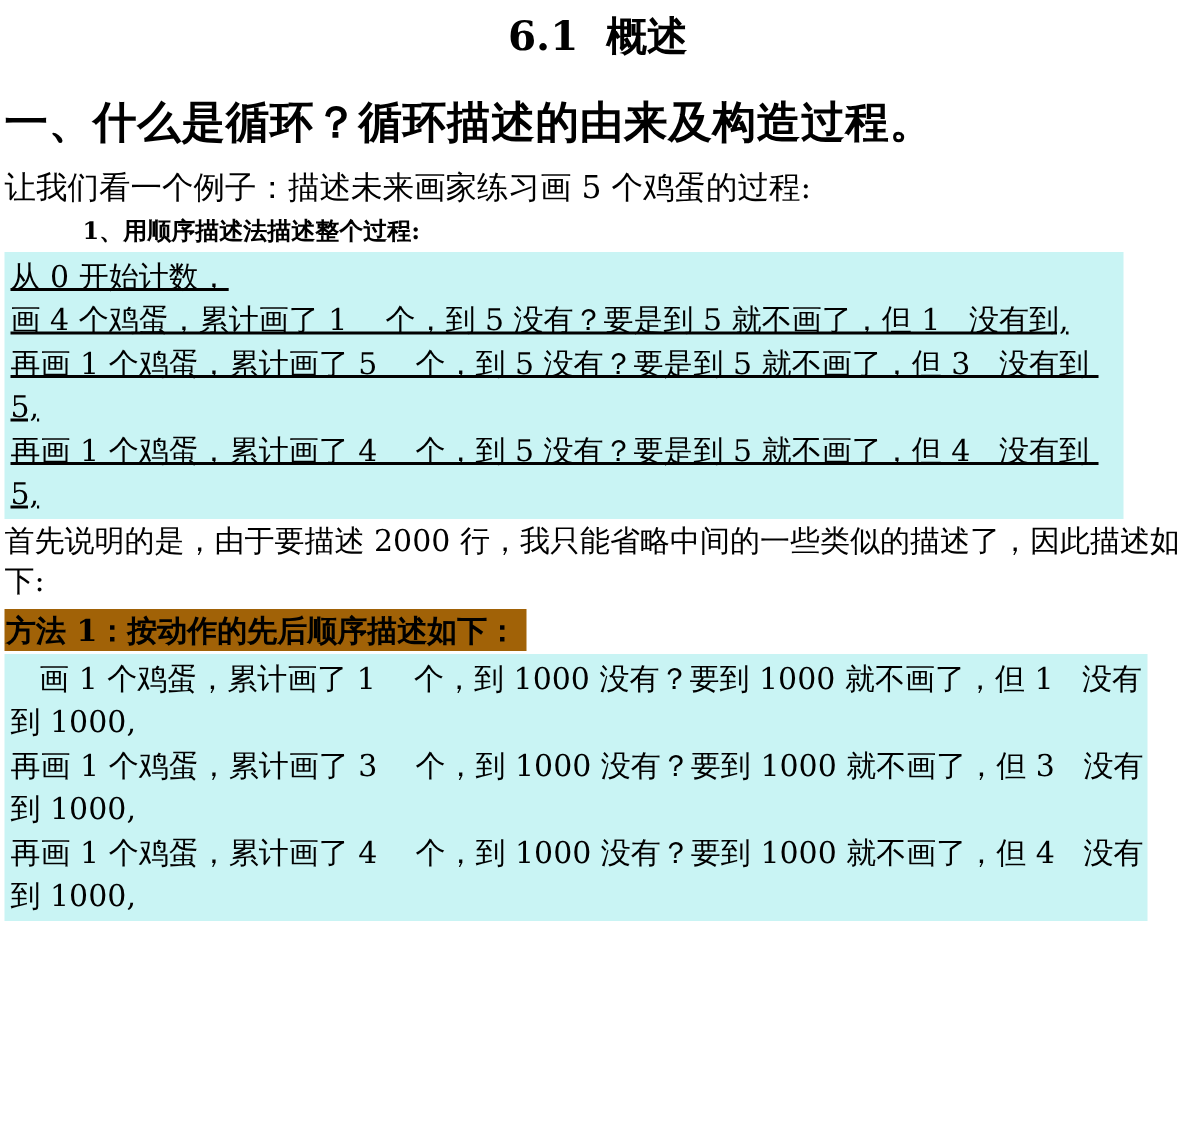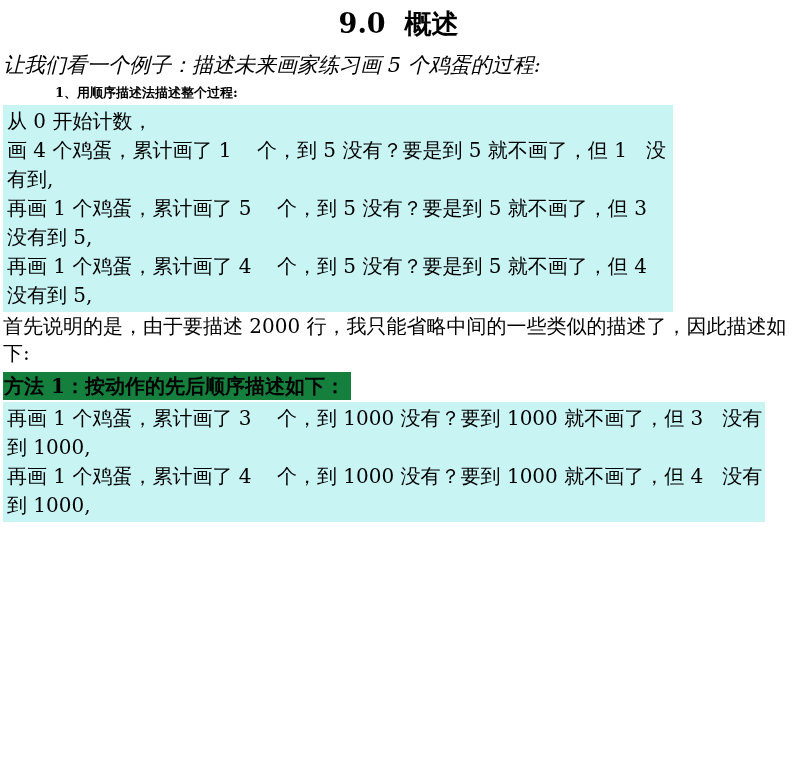--- a/index.html
+++ b/index.html
@@ -30,39 +30,39 @@
     margin: 20px 0 0 0;
     font-size: 29px;
     font-weight: bold;
     letter-spacing: 0.5px;
     white-space: pre-wrap;
   }
   .intro-line {
     margin: 9px 0 0 0;
     font-size: 21px;
     white-space: pre-wrap;
-    font-style: italic;
   }
   .sub-heading {
     margin: 5px 0 0 0;
     padding-left: 52px;
-    font-size: 13px;
+    font-size: 16px;
     font-weight: bold;
     white-space: pre-wrap;
   }
   .hl-block {
     background: #c9f4f4;
     font-size: 20px;
     line-height: 29px;
     padding: 2px 0 2px 4px;
     box-sizing: border-box;
   }
   .block-1 {
     margin-top: 3px;
-    width: 670px;
+    width: 746px;
+    text-decoration: underline;
   }
   .block-2 {
     margin-top: 2px;
     width: 762px;
   }
   .hl-line {
     white-space: pre-wrap;
   }
   .body-para {
     margin: 1px 0 0 0;
@@ -70,51 +70,53 @@
     line-height: 27px;
     white-space: pre-wrap;
   }
   .method-row {
     margin: 5px 0 0 0;
     font-size: 20px;
     line-height: 26px;
   }
   .method-label {
     display: inline-block;
-    background: #15803d;
+    background: #a16207;
     font-weight: bold;
     padding: 1px 6px 1px 1px;
     white-space: pre-wrap;
   }
 </style>
 </head>
 <body>
 
 <div class="page">
 
-  <h1 class="doc-title">9.0  概述</h1>
+  <h1 class="doc-title">6.1  概述</h1>
 
+  <h2 class="section-heading">一、什么是循环？循环描述的由来及构造过程。</h2>
 
   <p class="intro-line">让我们看一个例子：描述未来画家练习画 5 个鸡蛋的过程:</p>
 
   <p class="sub-heading">1、用顺序描述法描述整个过程:</p>
 
   <div class="hl-block block-1">
     <div class="hl-line">从 0 开始计数，</div>
     <div class="hl-line">画 4 个鸡蛋，累计画了 1    个，到 5 没有？要是到 5 就不画了，但 1   没有到,</div>
     <div class="hl-line">再画 1 个鸡蛋，累计画了 5    个，到 5 没有？要是到 5 就不画了，但 3   没有到 5,</div>
     <div class="hl-line">再画 1 个鸡蛋，累计画了 4    个，到 5 没有？要是到 5 就不画了，但 4   没有到 5,</div>
   </div>
 
 
   <p class="body-para">首先说明的是，由于要描述 2000 行，我只能省略中间的一些类似的描述了，因此描述如下:</p>
 
   <div class="method-row">
     <span class="method-label">方法 1：按动作的先后顺序描述如下：</span>
   </div>
 
   <div class="hl-block block-2">
+    <div class="hl-line">   画 1 个鸡蛋，累计画了 1    个，到 1000 没有？要到 1000 就不画了，但 1   没有到 1000,</div>
     <div class="hl-line">再画 1 个鸡蛋，累计画了 3    个，到 1000 没有？要到 1000 就不画了，但 3   没有到 1000,</div>
     <div class="hl-line">再画 1 个鸡蛋，累计画了 4    个，到 1000 没有？要到 1000 就不画了，但 4   没有到 1000,</div>
 
   </div>
 
 </div>
 
 </body></html>

